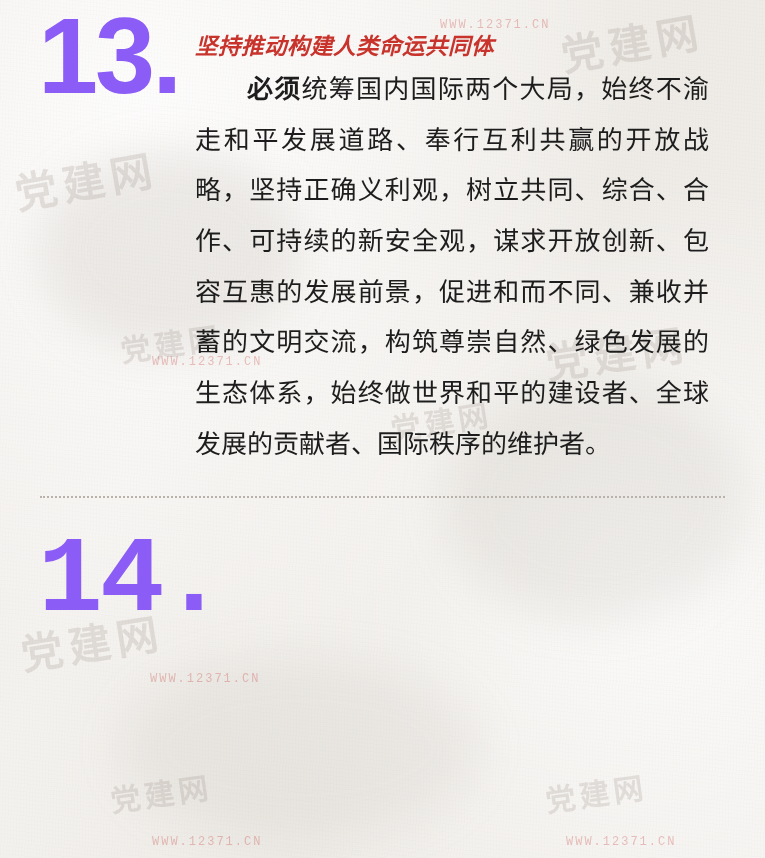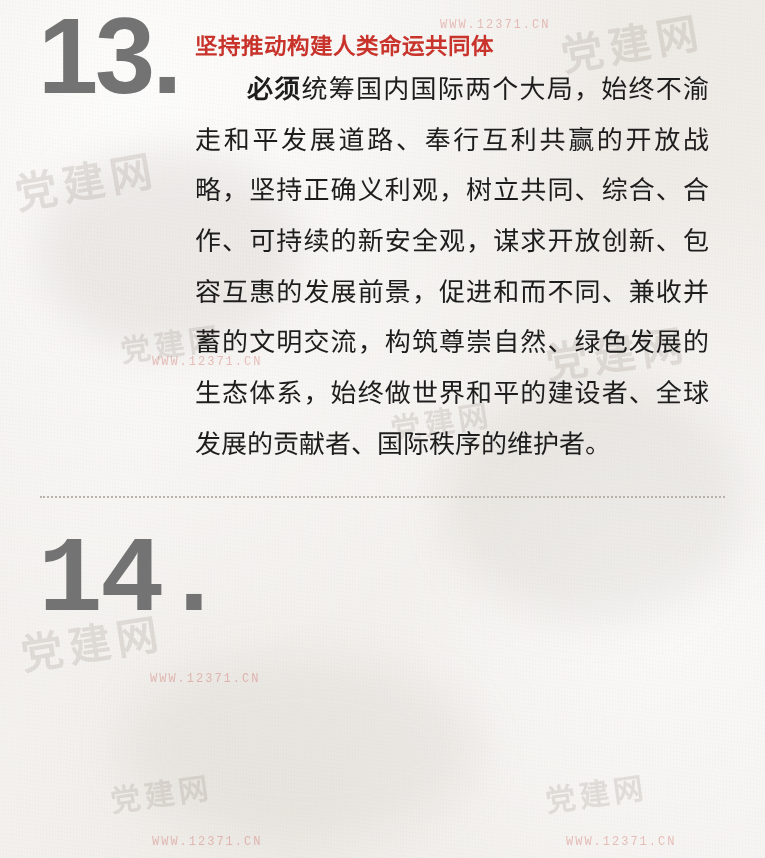--- a/index.html
+++ b/index.html
@@ -83,21 +83,21 @@
   .content { position: relative; z-index: 5; }
 
   .section {
     position: relative;
     padding: 0 56px 0 40px;
   }
   .section-13 { padding-top: 16px; }
   .section-14 { padding-top: 8px; }
 
   .num {
-    color: #737373;
+    color: #8b5cf6;
     font-family: "Liberation Sans", "DejaVu Sans", sans-serif;
     font-weight: bold;
     font-size: 108px;
     line-height: 0.92;
     letter-spacing: -3px;
     position: absolute;
     left: 38px;
     top: 6px;
   }
   .section-14 .num { top: 16px; font-family: Liberation Mono, monospace; }
@@ -106,20 +106,21 @@
     margin-left: 155px;
   }
 
   .heading {
     color: #c8332c;
     font-size: 22.5px;
     font-weight: bold;
     letter-spacing: 0.5px;
     margin: 12px 0 4px 0;
     font-family: "Liberation Sans", "DejaVu Sans", sans-serif;
+    font-style: italic;
   }
 
   .para {
     font-size: 26px;
     line-height: 1.95;
     color: #1d1d1d;
     text-align: justify;
     text-justify: inter-ideograph;
     text-indent: 2em;
     margin: 0;

